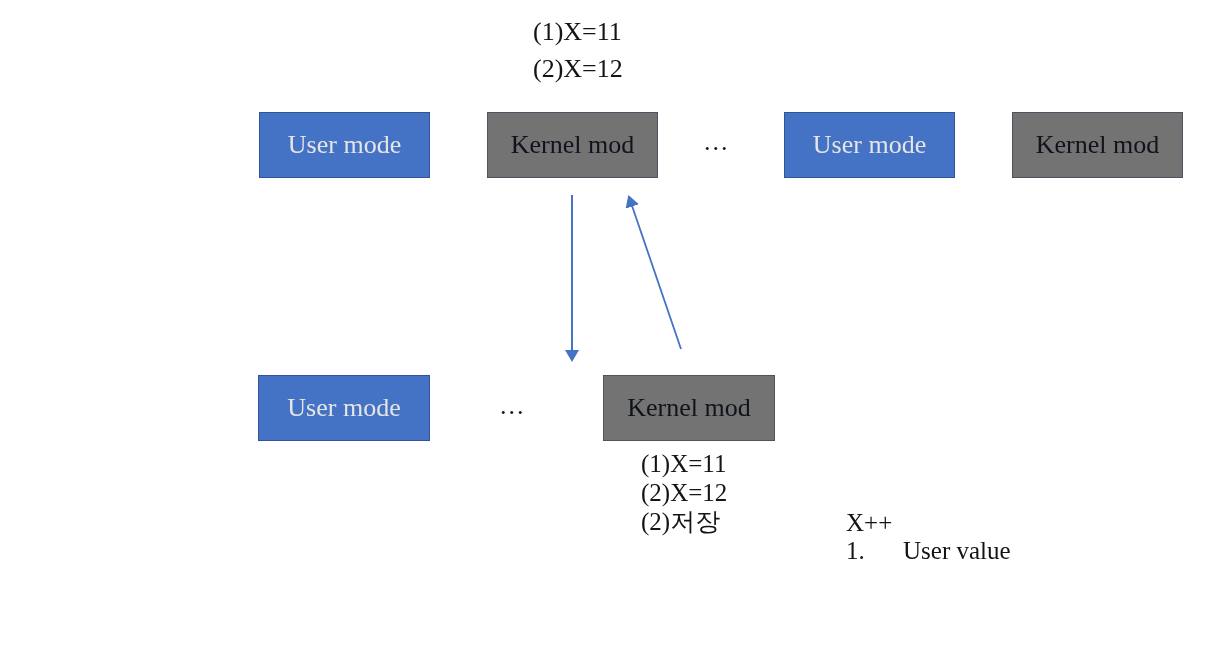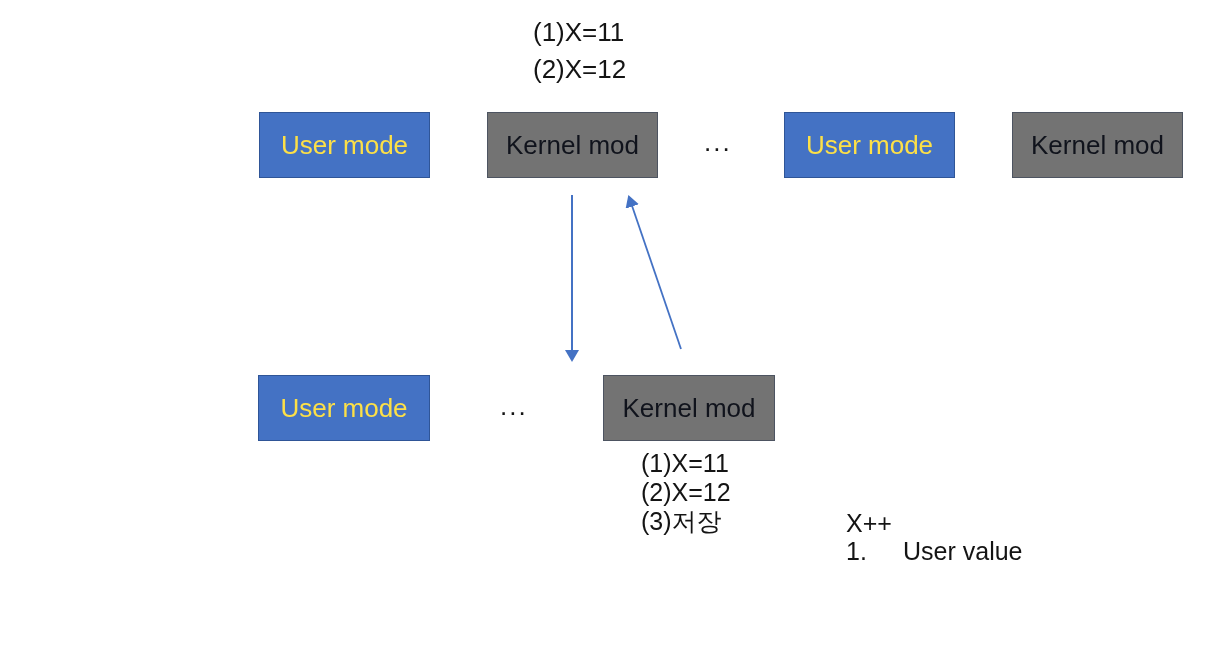--- a/index.html
+++ b/index.html
@@ -10,20 +10,21 @@
   body {
     font-family: "Liberation Sans", "DejaVu Sans", sans-serif;
     color: #141414;
   }
   .canvas {
     position: relative;
     width: 1213px;
     height: 640px;
     background: #ffffff;
     overflow: hidden;
+    font-family: Liberation Serif, serif;
   }
 
   
   .note-line {
     position: absolute;
     font-size: 26px;
     white-space: nowrap;
     color: #141414;
   }
   .row-label {
@@ -44,21 +45,21 @@
     width: 171px;
     display: flex;
     align-items: center;
     justify-content: center;
     box-sizing: border-box;
     font-size: 26px;
   }
   .box.user {
     background: #4472C4;
     border: 1.6px solid #2F5597;
-    color: #fde047;
+    color: #e5e5e5;
   }
   .box.kernel {
     background: #737373;
     border: 1.6px solid #4D5461;
     color: #10131c;
   }
 
   
   .preempt {
     position: absolute;
@@ -159,21 +160,21 @@
 
   <div class="ellipsis" style="left:500px; top:391px;">...</div>
 
   <div class="box kernel" style="left:603px; top:375px; width:172px;">
     <span>Kernel mod</span>
   </div>
 
   <div class="kernelb-steps">
     <div>(1)X=11</div>
     <div>(2)X=12</div>
-    <div>(3)저장</div>
+    <div>(2)저장</div>
   </div>
 
   <div class="xpp">
     <div>X++</div>
     <div>
       <span class="num">1.</span><span>User value</span>
     </div>
   </div>
 
 </div>

